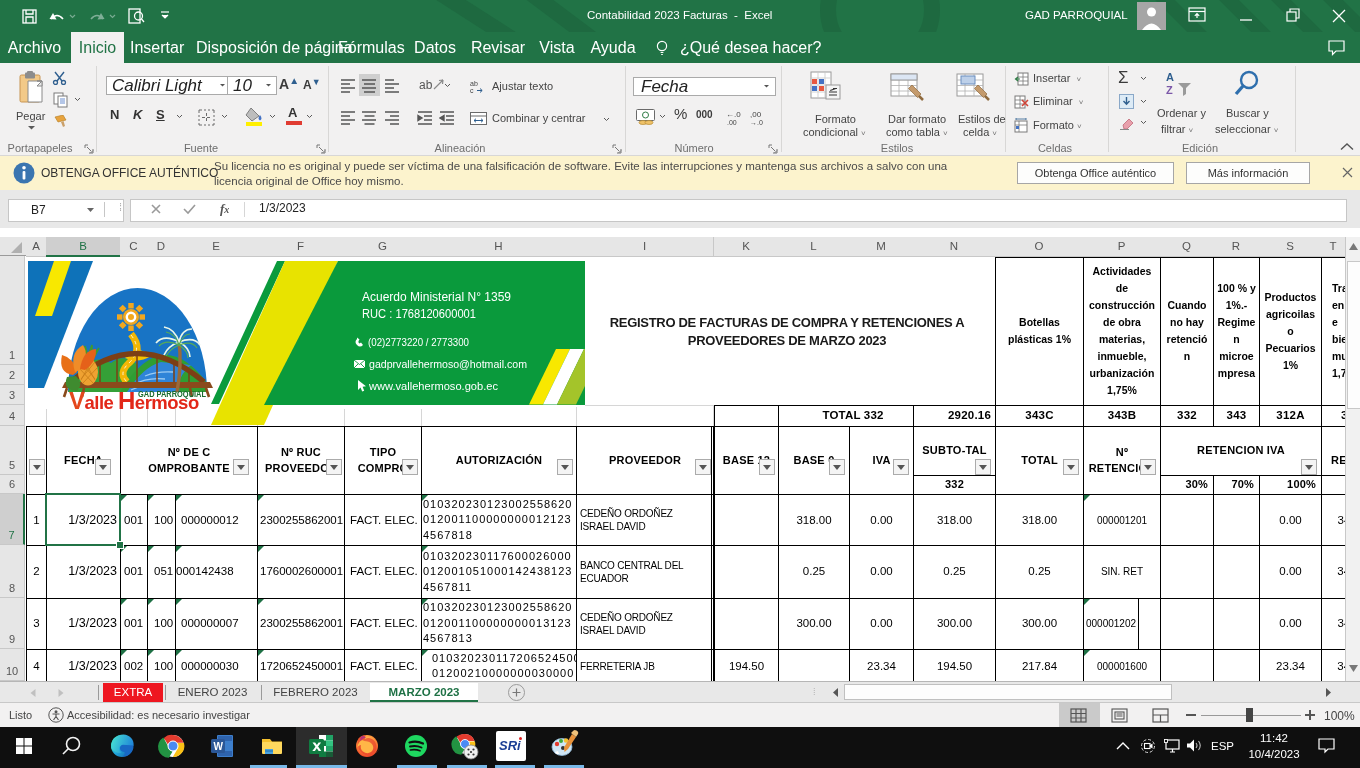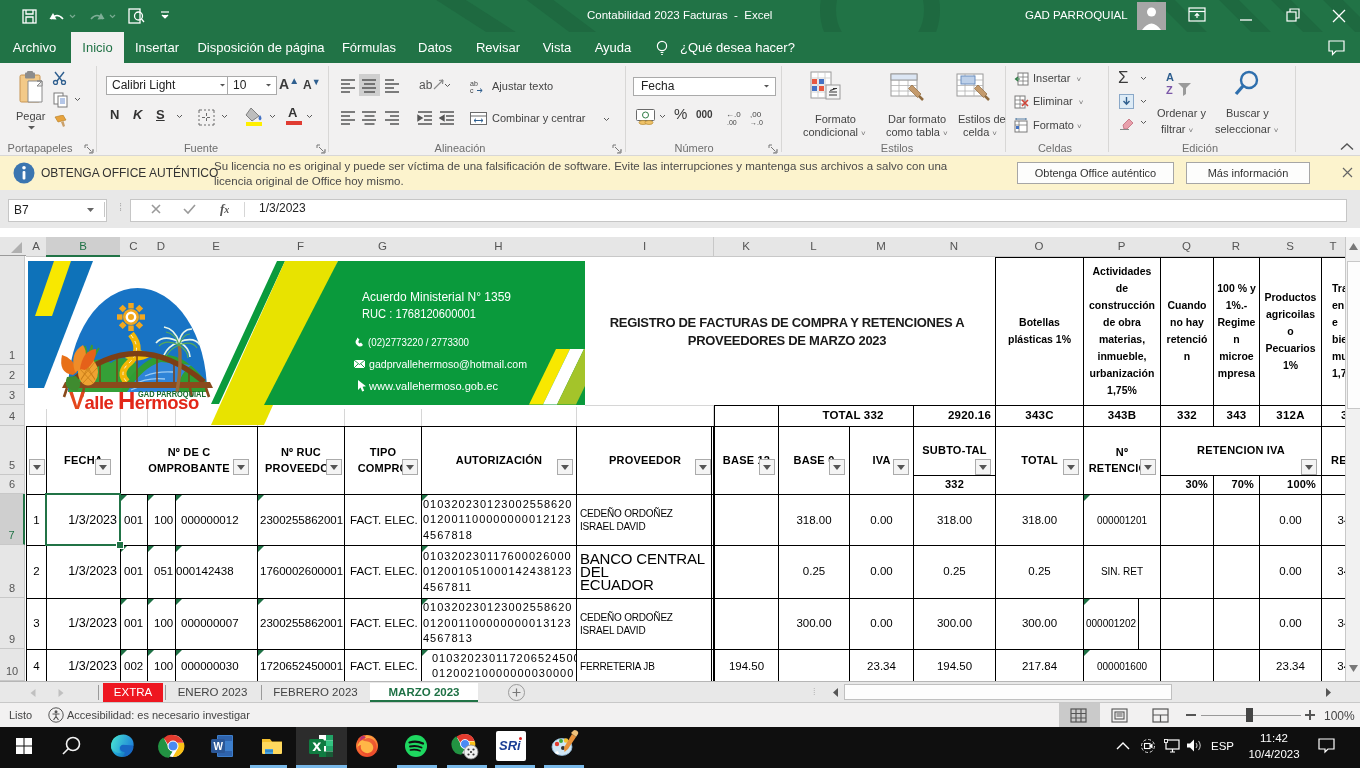--- a/index.html
+++ b/index.html
@@ -4,30 +4,30 @@
 <style>
 html,body{margin:0;padding:0;}
 body{width:1360px;height:768px;overflow:hidden;font-family:"Liberation Sans",sans-serif;position:relative;background:#fff;}
 .abs{position:absolute;}
 
 #titlebar{left:0;top:0;width:1360px;height:32px;background:#217346;overflow:hidden;}
 #titlebar svg{position:absolute;}
 .ttxt{position:absolute;color:#fff;font-size:12px;white-space:nowrap;}
 
 #menubar{left:0;top:32px;width:1360px;height:31px;background:#217346;}
-.mtab{position:absolute;top:0;height:31px;line-height:31px;color:#fff;font-size:13px;text-align:center;white-space:nowrap;}
+.mtab{position:absolute;top:0;height:31px;line-height:31px;color:#fff;font-size:16px;text-align:center;white-space:nowrap;}
 #inicio{background:#f2f1f1;color:#217346;}
 
 #ribbon{left:0;top:63px;width:1360px;height:92px;background:#f2f1f1;font-size:11px;color:#444;}
 .gsep{position:absolute;top:3px;height:86px;width:1px;background:#d8d7d6;}
 .glabel{position:absolute;top:79px;font-size:11px;color:#6e6e6e;white-space:nowrap;transform:translateX(-50%);}
 .dd{color:#747474;font-size:8px;}
 .ricon{position:absolute;}
 .rlabel{position:absolute;font-size:11px;color:#444;white-space:nowrap;}
-.combo{position:absolute;background:#fff;border:1px solid #aaa;font-size:12px;color:#222;}
+.combo{position:absolute;background:#fff;border:1px solid #aaa;font-size:17px;color:#222;font-style:italic;}
 
 #warnbar{left:0;top:156px;width:1360px;height:34px;background:#fcf3cd;}
 .wbtn{position:absolute;top:6px;height:20px;background:#fdfdfc;border:1px solid #a6a6a6;font-size:11px;color:#333;text-align:center;line-height:20px;}
 
 #fbar{left:0;top:190px;width:1360px;height:38px;background:#e8e8e8;}
 
 #sheet{left:0;top:228px;width:1345px;height:453px;background:#fff;overflow:hidden;}
 .colhdr{position:absolute;top:9px;height:19px;background:#e6e6e6;border-right:1px solid #c8c8c8;border-bottom:1px solid #c8c8c8;font-size:11.5px;color:#555;text-align:center;line-height:19px;}
 .rowhdr{position:absolute;left:0;width:25px;background:#e6e6e6;border-right:1px solid #c8c8c8;border-bottom:1px solid #c8c8c8;font-size:11px;color:#555;display:flex;align-items:flex-end;justify-content:center;padding-bottom:3px;box-sizing:border-box;}
 .gl{position:absolute;background:#d6d6d6;}
@@ -412,21 +412,21 @@
   </svg>
   <div class="abs" style="left:41px;top:10px;font-size:12px;color:#333;">OBTENGA OFFICE AUTÉNTICO</div>
   <div class="abs" style="left:214px;top:3px;width:760px;font-size:11.5px;color:#4a4a4a;line-height:14.5px;">Su licencia no es original y puede ser víctima de una falsificación de software. Evite las interrupciones y mantenga sus archivos a salvo con una licencia original de Office hoy mismo.</div>
   <div class="wbtn" style="left:1017px;width:155px;">Obtenga Office auténtico</div>
   <div class="wbtn" style="left:1186px;width:122px;">Más información</div>
   <svg class="abs" style="left:1342px;top:11px" width="11" height="11">
       <path d="M1 1 l9 9 M10 1 l-9 9" stroke="#666" stroke-width="1.2"></path>
     </svg>
 </div>
 <div id="fbar" class="abs">
-  <div class="abs" style="left:8px;top:9px;width:92px;height:21px;background:#fff;border:1px solid #c6c6c6;font-size:12px;color:#222;line-height:21px;padding-left:5px;">B7</div>
+  <div class="abs" style="left:8px;top:9px;width:92px;height:21px;background:#fff;border:1px solid #c6c6c6;font-size:12px;color:#222;line-height:21px;padding-left:22px;">B7</div>
   <svg class="abs" style="left:86px;top:17px" width="9" height="7">
       <path d="M1 1 l3.5 4 L8 1" fill="#666"></path>
     </svg>
   <div class="abs" style="left:104px;top:12px;width:1px;height:15px;background:#c6c6c6;"></div>
   <div class="abs" style="left:119px;top:11px;color:#b0b0b0;font-size:11px;letter-spacing:-1px;">⁞</div>
   <div class="abs" style="left:130px;top:9px;width:1215px;height:21px;background:#fff;border:1px solid #c6c6c6;"></div>
   <svg class="abs" style="left:150px;top:13px" width="12" height="12">
       <path d="M2 2 l8 8 M10 2 l-8 8" stroke="#9a9a9a" stroke-width="1.6"></path>
     </svg>
   <svg class="abs" style="left:183px;top:13px" width="13" height="12">
@@ -710,21 +710,21 @@
   <div class="bc" style="left:1321px;top:266px;width:60px;height:52px;">343B</div>
 
   <div class="bc" style="left:26px;top:317px;width:21px;height:53.5px;">2</div>
   <div class="bc dr" style="left:46px;top:317px;width:75px;height:53.5px;padding-right:3px;font-size:12.5px;">1/3/2023</div>
   <div class="bc dl" style="left:120px;top:317px;width:28px;height:53.5px;padding-left:3px;">001</div>
   <div class="bc dl" style="left:147px;top:317px;width:29px;height:53.5px;padding-left:6px;">051</div>
   <div class="bc dl" style="left:175px;top:317px;width:83px;height:53.5px;">000142438</div>
   <div class="bc dl" style="left:257px;top:317px;width:88px;height:53.5px;padding-left:2px;">1760002600001</div>
   <div class="bc dl" style="left:344px;top:317px;width:78px;height:53.5px;padding-left:5px;">FACT. ELEC.</div>
   <div class="bc dl" style="left:421px;top:317px;width:156px;height:53.5px;padding-left:1px;font-size:11px;letter-spacing:1px;line-height:15.5px;">010320230117600026000<br>012001051000142438123<br>4567811</div>
-  <div class="bc dl" style="left:576px;top:317px;width:138px;height:53.5px;padding-left:3px;font-size:15px;letter-spacing:-0.2px;">BANCO CENTRAL DEL<br>ECUADOR</div>
+  <div class="bc dl" style="left:576px;top:317px;width:138px;height:53.5px;padding-left:3px;font-size:10px;letter-spacing:-0.2px;">BANCO CENTRAL DEL<br>ECUADOR</div>
   <div class="bc" style="left:714px;top:317px;width:65px;height:53.5px;"></div>
   <div class="bc" style="left:778px;top:317px;width:72px;height:53.5px;">0.25</div>
   <div class="bc" style="left:849px;top:317px;width:65px;height:53.5px;">0.00</div>
   <div class="bc" style="left:913px;top:317px;width:83px;height:53.5px;">0.25</div>
   <div class="bc" style="left:995px;top:317px;width:89px;height:53.5px;">0.25</div>
   <div class="bc" style="left:1083px;top:317px;width:78px;height:53.5px;font-size:10px;">SIN. RET</div>
   <div class="bc" style="left:1160px;top:317px;width:54px;height:53.5px;"></div>
   <div class="bc" style="left:1213px;top:317px;width:47px;height:53.5px;"></div>
   <div class="bc" style="left:1259px;top:317px;width:63px;height:53.5px;">0.00</div>
   <div class="bc" style="left:1321px;top:317px;width:60px;height:53.5px;">343C</div>

